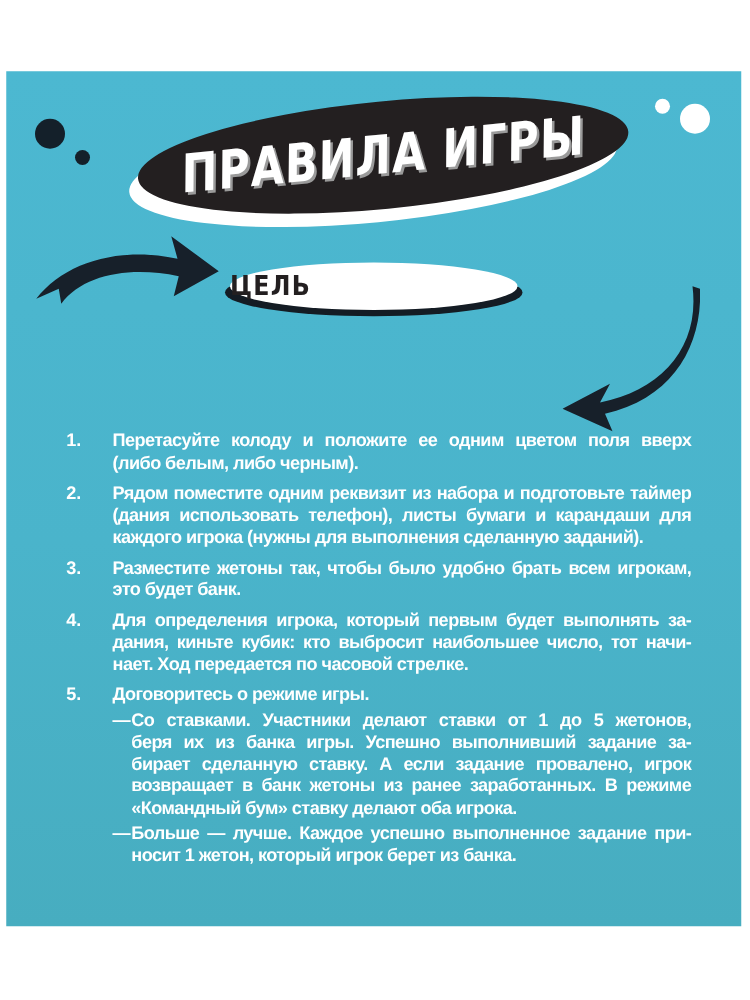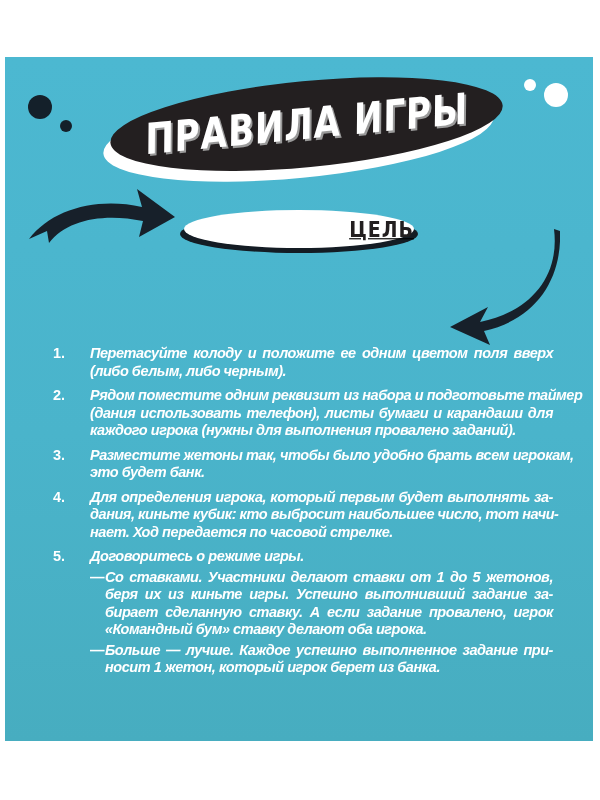--- a/index.html
+++ b/index.html
@@ -39,21 +39,21 @@
 
   
   .pill-wrap { position: absolute; }
   .pill-shadow {
     position: absolute; left: -4px; top: 5px; right: -4px; bottom: -5px;
     background: #141c24; border-radius: 50%;
   }
   .pill {
     position: absolute; left: 0; top: 0; right: 0; bottom: 0;
     background: #ffffff; border-radius: 50%;
-    display: flex; align-items: center; justify-content: flex-end; text-decoration: underline;
+    display: flex; align-items: center; justify-content: flex-start;
   }
   .pill-text {
     color: #231f20; font-family: "DejaVu Sans", sans-serif; font-weight: bold;
     font-size: 19px; letter-spacing: 1px; transform: scaleY(1.15);
   }
 
   .arrow { position: absolute; }
 
   
   .goal {
@@ -64,21 +64,21 @@
   .list { position: absolute; left: 48px; top: 288px; width: 500px; }
   .item { position: relative; margin-bottom: 7px; }
   .item-num {
     position: absolute; left: 0; top: 0; width: 30px;
     color: #ffffff; font-weight: bold; font-size: 14.5px; line-height: 17.5px;
   }
   .item-body { margin-left: 37px; }
   .line {
     display: block; color: #ffffff; font-weight: bold; font-size: 14.5px; line-height: 17.5px;
     letter-spacing: -0.45px; white-space: nowrap;
-    text-align: justify; text-align-last: justify; font-style: italic;
+    text-align: justify; text-align-last: justify;
   }
   .line.last { text-align-last: left; }
   .sub { position: relative; margin-top: 3px; }
   .sub .dash {
     position: absolute; left: 0; top: 0; color: #ffffff; font-weight: bold;
     font-size: 14.5px; line-height: 17.5px;
   }
   .sub .sub-body { margin-left: 15px; }
 </style>
 </head>
@@ -123,21 +123,21 @@
         <span class="line">Перетасуйте колоду и положите ее одним цветом поля вверх</span>
         <span class="line last">(либо белым, либо черным).</span>
       </div>
     </div>
 
     <div class="item">
       <span class="item-num">2.</span>
       <div class="item-body">
         <span class="line">Рядом поместите одним реквизит из набора и подготовьте таймер</span>
         <span class="line">(дания использовать телефон), листы бумаги и карандаши для</span>
-        <span class="line last">каждого игрока (нужны для выполнения провалено заданий).</span>
+        <span class="line last">каждого игрока (нужны для выполнения сделанную заданий).</span>
       </div>
     </div>
 
     <div class="item">
       <span class="item-num">3.</span>
       <div class="item-body">
         <span class="line">Разместите жетоны так, чтобы было удобно брать всем игрокам,</span>
         <span class="line last">это будет банк.</span>
       </div>
     </div>
@@ -153,22 +153,23 @@
 
     <div class="item">
       <span class="item-num">5.</span>
       <div class="item-body">
         <span class="line last">Договоритесь о режиме игры.</span>
 
         <div class="sub">
           <span class="dash">—</span>
           <div class="sub-body">
             <span class="line">Со ставками. Участники делают ставки от 1 до 5 жетонов,</span>
-            <span class="line">беря их из киньте игры. Успешно выполнивший задание за-</span>
+            <span class="line">беря их из банка игры. Успешно выполнивший задание за-</span>
             <span class="line">бирает сделанную ставку. А если задание провалено, игрок</span>
+            <span class="line">возвращает в банк жетоны из ранее заработанных. В режиме</span>
             <span class="line last">«Командный бум» ставку делают оба игрока.</span>
           </div>
         </div>
 
         <div class="sub">
           <span class="dash">—</span>
           <div class="sub-body">
             <span class="line">Больше — лучше. Каждое успешно выполненное задание при-</span>
             <span class="line last">носит 1 жетон, который игрок берет из банка.</span>
           </div>

